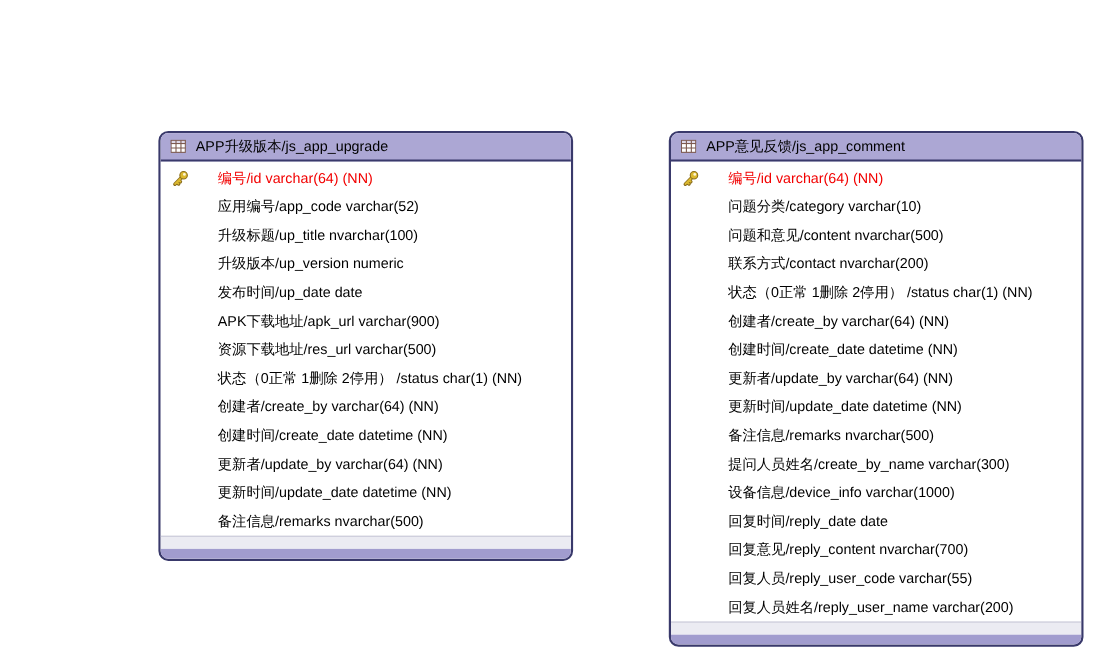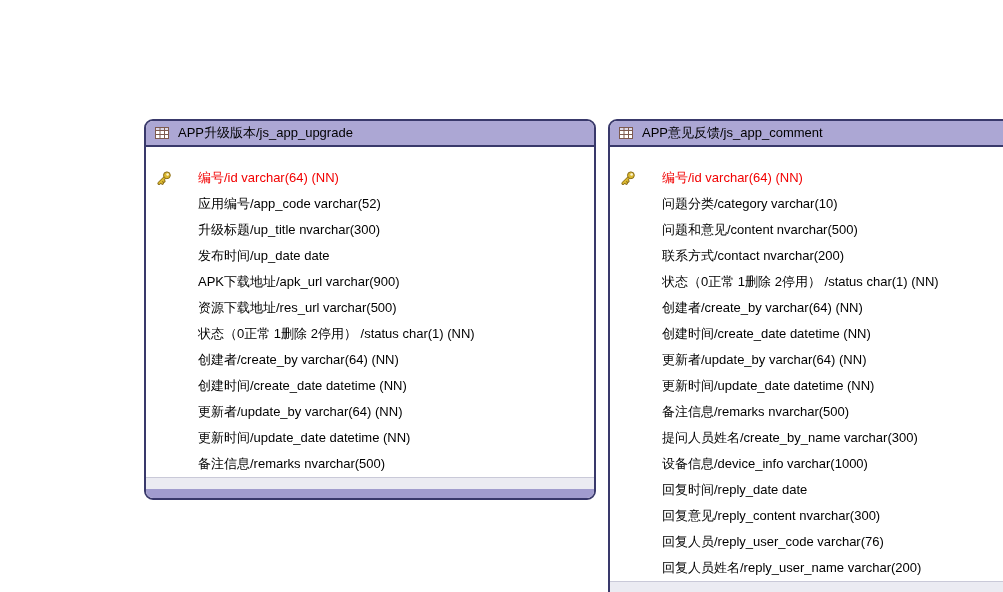--- a/index.html
+++ b/index.html
@@ -16,42 +16,42 @@
   html,body { background:#fff; }
   .canvas {
     position:relative;
     width:1003px; height:592px;
     background:var(--canvas_bg);
     font-family:"Liberation Sans","DejaVu Sans",sans-serif;
     overflow:hidden;
   }
   .entity {
     position:absolute;
-    width:452px;
+    width:377px;
     border:2px solid var(--entity_border);
     border-radius:9px;
     background:#ffffff;
     overflow:hidden;
   }
   .entity-header {
     height:26px;
     background:var(--entity_header_fill);
     border-bottom:2px solid var(--entity_border);
     display:flex;
     align-items:center;
     padding-left:9px;
     gap:9px;
   }
   .entity-title {
     font-size:13px;
     color:#000;
     white-space:nowrap;
   }
   .table-icon { display:flex; align-items:center; }
-  .entity-body { background:#fff; padding-top:18px; }
+  .entity-body { background:#fff; padding-top:2px; }
   .field-row {
     height:26px;
     display:flex;
     align-items:center;
     font-size:13px;
     color:var(--field_text);
     white-space:nowrap;
   }
   .key-cell {
     width:52px;
@@ -100,21 +100,25 @@
             </svg>
           </span>
           <span class="field-text">编号/id varchar(64) (NN)</span>
         </div>
         <div class="field-row">
           <span class="key-cell"></span>
           <span class="field-text">应用编号/app_code varchar(52)</span>
         </div>
         <div class="field-row">
           <span class="key-cell"></span>
-          <span class="field-text">升级标题/up_title nvarchar(300)</span>
+          <span class="field-text">升级标题/up_title nvarchar(100)</span>
+        </div>
+        <div class="field-row">
+          <span class="key-cell"></span>
+          <span class="field-text">升级版本/up_version numeric</span>
         </div>
         <div class="field-row">
           <span class="key-cell"></span>
           <span class="field-text">发布时间/up_date date</span>
         </div>
         <div class="field-row">
           <span class="key-cell"></span>
           <span class="field-text">APK下载地址/apk_url varchar(900)</span>
         </div>
         <div class="field-row">
@@ -218,25 +222,25 @@
         <div class="field-row">
           <span class="key-cell"></span>
           <span class="field-text">设备信息/device_info varchar(1000)</span>
         </div>
         <div class="field-row">
           <span class="key-cell"></span>
           <span class="field-text">回复时间/reply_date date</span>
         </div>
         <div class="field-row">
           <span class="key-cell"></span>
-          <span class="field-text">回复意见/reply_content nvarchar(300)</span>
-        </div>
-        <div class="field-row">
-          <span class="key-cell"></span>
-          <span class="field-text">回复人员/reply_user_code varchar(76)</span>
+          <span class="field-text">回复意见/reply_content nvarchar(700)</span>
+        </div>
+        <div class="field-row">
+          <span class="key-cell"></span>
+          <span class="field-text">回复人员/reply_user_code varchar(55)</span>
         </div>
         <div class="field-row">
           <span class="key-cell"></span>
           <span class="field-text">回复人员姓名/reply_user_name varchar(200)</span>
         </div>
       </div>
     <div class="entity-strip"></div>
     <div class="entity-footer"></div>
   </div>
 

